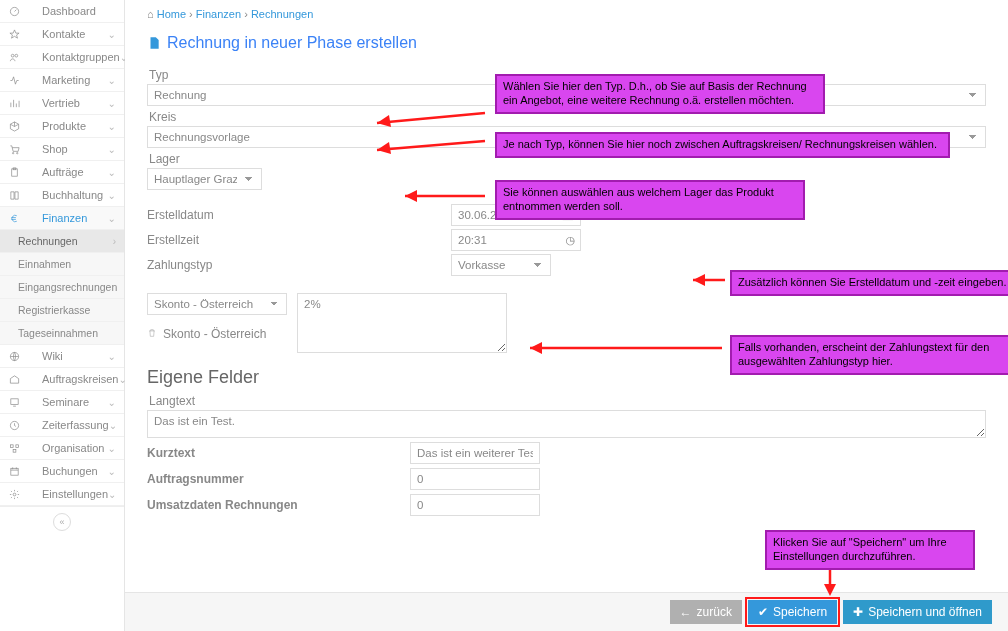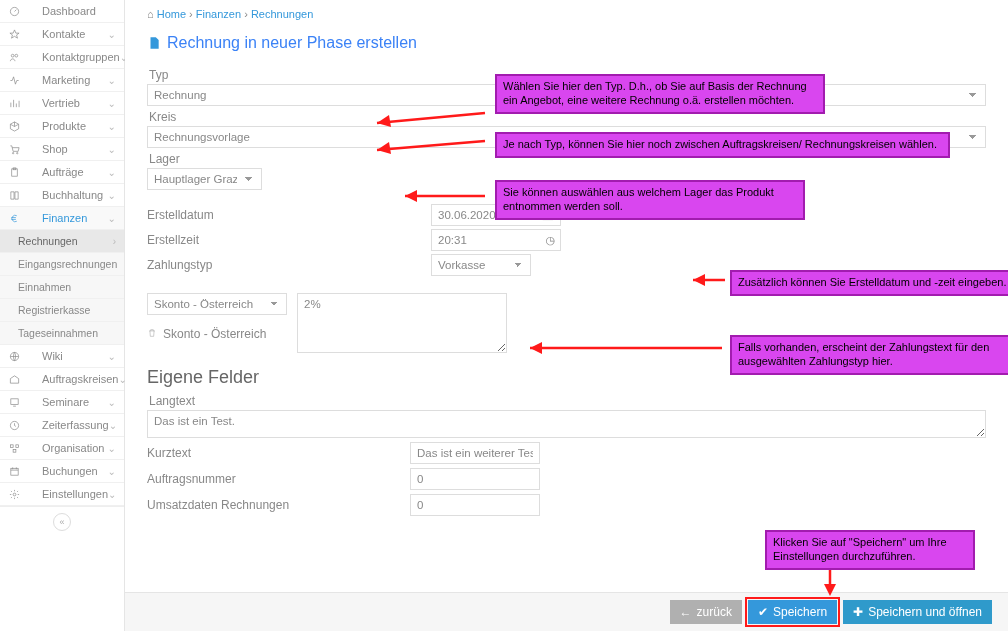--- a/index.html
+++ b/index.html
@@ -33,37 +33,37 @@
 .form-row.full { flex-direction: column; align-items: stretch; gap: 2px; }
 
 select, input[type=text], textarea { width: 100%; padding: 4px 6px; border: 1px solid #ddd; font-size: 11.5px; color: #888; background: #fff; font-family: inherit; }
 select { appearance: none; background-image: linear-gradient(45deg, transparent 50%, #999 50%), linear-gradient(135deg, #999 50%, transparent 50%); background-position: calc(100% - 12px) center, calc(100% - 8px) center; background-size: 4px 4px, 4px 4px; background-repeat: no-repeat; padding-right: 24px; }
 textarea { resize: both; min-height: 50px; }
 
 .block { margin-top: 6px; margin-bottom: 6px; }
 .narrow-select { width: 100px !important; }
 .lager-select { width: 115px !important; }
 
-.two-col { display: flex; gap: 4px; margin-top: 12px; }
+.two-col { display: flex; gap: 24px; margin-top: 12px; }
 .two-col .lbls { width: 140px; }
 .two-col .ctls { width: 150px; }
 .two-col .row { height: 25px; display: flex; align-items: center; color: #888; }
 .input-icon { position: relative; }
 .input-icon .ic { position: absolute; right: 6px; top: 50%; transform: translateY(-50%); color: #888; font-size: 11px; }
 .input-icon input, .input-icon select { width: 100%; padding-right: 22px; }
 .small-input { width: 130px; }
 
 .skonto-row { display: flex; align-items: flex-start; gap: 10px; margin-top: 16px; }
 .skonto-row .sel-col { width: 140px; }
 .skonto-row .sel-col .trash-row { display: flex; align-items: center; gap: 6px; margin-top: 12px; color: #888; }
 .skonto-row textarea { width: 210px; height: 60px; }
 
 .section-title { font-size: 18px; color: #666; margin-top: 14px; margin-bottom: 6px; }
 .ef-row { display: flex; align-items: center; margin-bottom: 4px; gap: 8px; }
-.ef-row .lbl { width: 255px; color: #888; }
+.ef-row .lbl { width: 255px; color: #888; font-weight: bold; }
 .ef-row input { flex: 0 0 130px; }
 
 .footer { position: absolute; bottom: 0; left: 0; right: 0; background: #f6f6f6; padding: 7px 16px; display: flex; justify-content: flex-end; gap: 6px; border-top: 1px solid #e5e5e5; }
 .btn { padding: 5px 10px; font-size: 12px; color: #fff; border: none; cursor: pointer; display: inline-flex; align-items: center; gap: 5px; }
 .btn-gray { background: #b0b0b0; }
 .btn-blue { background: #3498db; } 
 .btn-blue2 { background: #2f9acb; }
 
 
 .annot { position: absolute; border: 2px solid #a21caf; background: #d946ef; padding: 4px 6px; font-size: 11px; color: #000; line-height: 1.25; z-index: 50; }
@@ -196,26 +196,26 @@
           <span class="chev">⌄</span>
         </li>
       <li class="sub active-sub">
           <span class="left">
             <span>Rechnungen</span>
           </span>
           <span class="chev">›</span>
         </li>
       <li class="sub">
           <span class="left">
+            <span>Einnahmen</span>
+          </span>
+        </li>
+      <li class="sub">
+          <span class="left">
             <span>Eingangsrechnungen</span>
-          </span>
-        </li>
-      <li class="sub">
-          <span class="left">
-            <span>Einnahmen</span>
           </span>
         </li>
       <li class="sub">
           <span class="left">
             <span>Registrierkasse</span>
           </span>
         </li>
       <li class="sub">
           <span class="left">
             <span>Tageseinnahmen</span>

